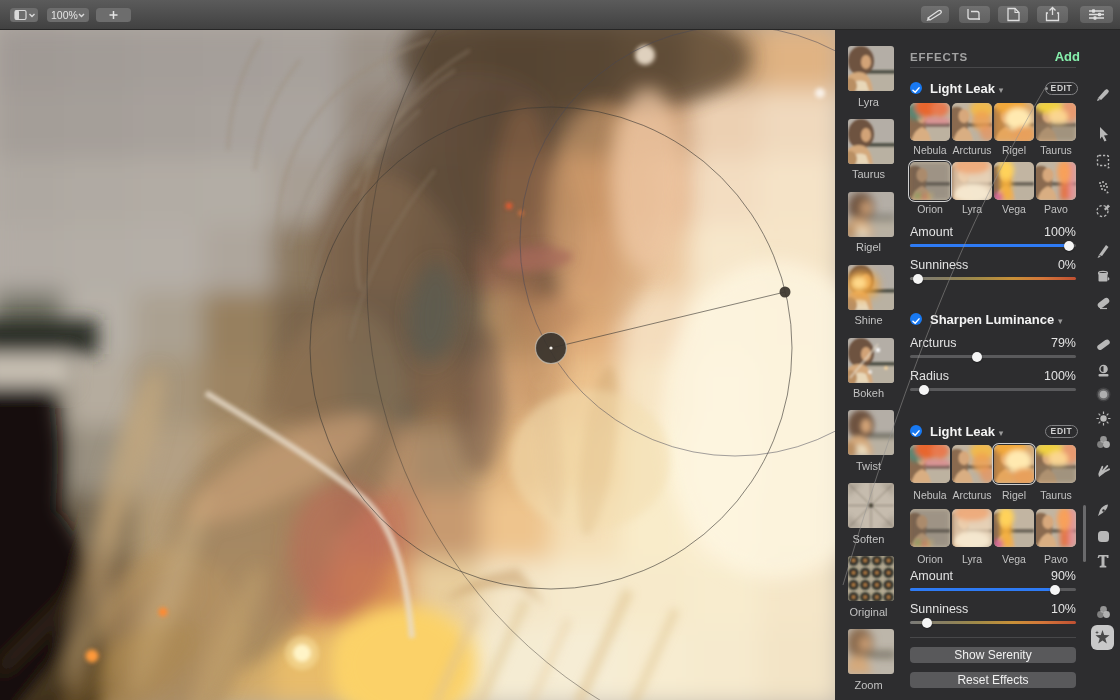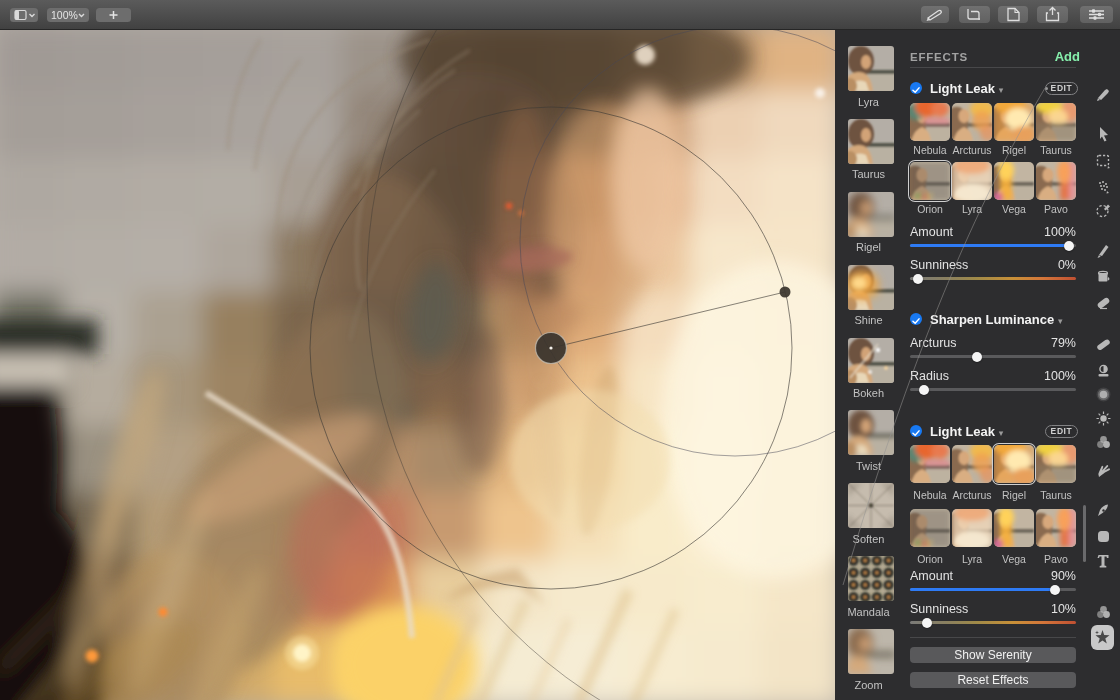--- a/index.html
+++ b/index.html
@@ -403,21 +403,21 @@
             <circle cx="40.6" cy="4.5" r="5.2" fill="#30332a"></circle>
             <circle cx="40.6" cy="4.5" r="1.8" fill="#b87f44"></circle>
             <circle cx="40.6" cy="16.7" r="5.2" fill="#30332a"></circle>
             <circle cx="40.6" cy="16.7" r="1.8" fill="#b87f44"></circle>
             <circle cx="40.6" cy="28.9" r="5.2" fill="#30332a"></circle>
             <circle cx="40.6" cy="28.9" r="1.8" fill="#b87f44"></circle>
             <circle cx="40.6" cy="41.1" r="5.2" fill="#30332a"></circle>
             <circle cx="40.6" cy="41.1" r="1.8" fill="#b87f44"></circle>
           </g>
         </svg></div>
-<div class="slabel" style="top:576px">Mandala</div>
+<div class="slabel" style="top:576px">Original</div>
 <div class="sthumb" style="top:599px"><svg width="46" height="45" viewBox="0 0 46 45">
           <rect width="46" height="45" fill="#bdb6aa"></rect>
           <g filter="url(#tb4)">
             <ellipse cx="12" cy="14" rx="13" ry="16" fill="#8a6a4e"></ellipse>
             <ellipse cx="17" cy="15" rx="5" ry="7" fill="#d2a377"></ellipse>
             <rect x="16" y="23" width="32" height="5" fill="#5e5a4c"></rect>
             <path d="M-2,45 L0,30 Q10,25 18,28 L24,45 Z" fill="#d4a97c"></path>
           </g>
         </svg></div>
 <div class="slabel" style="top:649px">Zoom</div>

